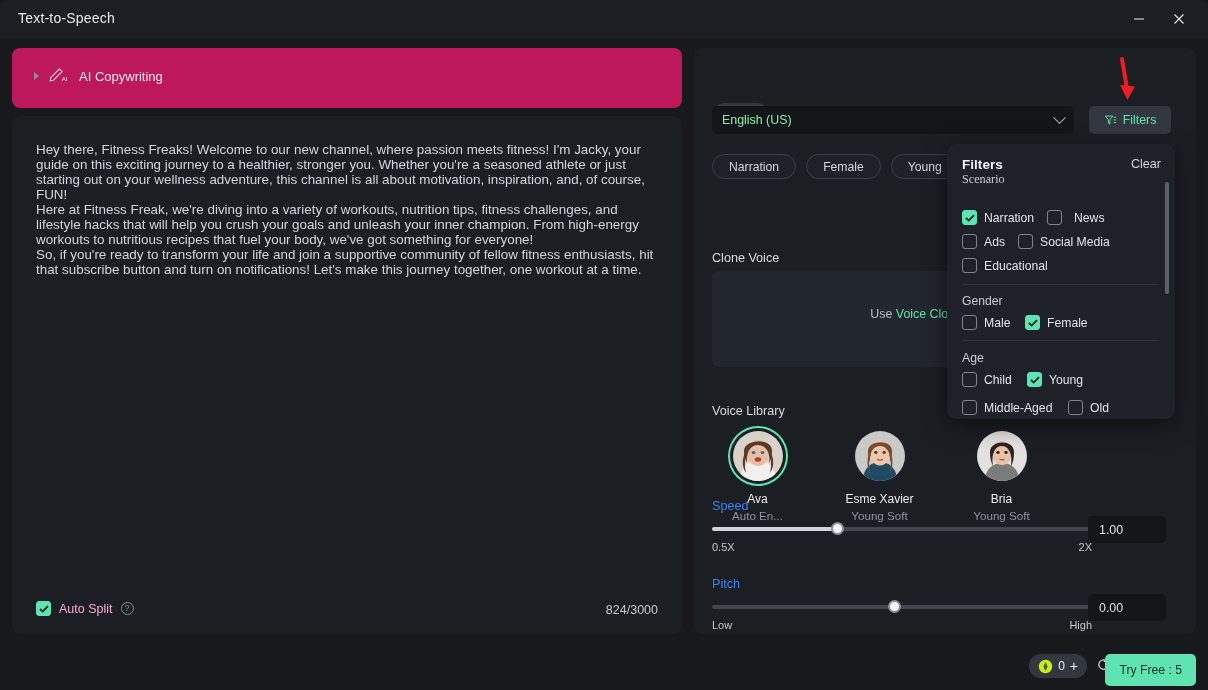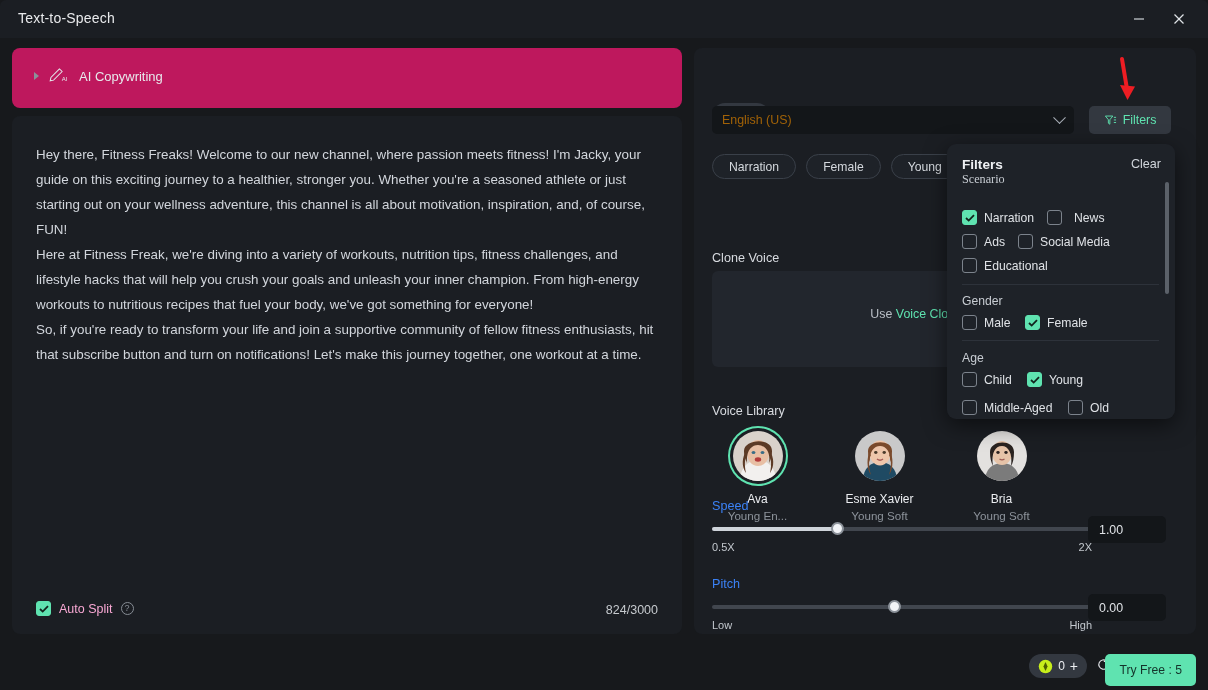--- a/index.html
+++ b/index.html
@@ -59,21 +59,21 @@
   .text-card {
     position: absolute; left: 12px; top: 116px;
     width: 670px; height: 518px;
     background: #1b1e23;
     border-radius: 8px;
   }
   .script-text {
     position: absolute; left: 24px; top: 26px;
     width: 628px;
     font-size: 13.4px;
-    line-height: 25px;
+    line-height: 15px;
     color: #d2d6dc;
     white-space: pre-wrap;
   }
   .textcard-footer {
     position: absolute; left: 0; bottom: 0;
     width: 670px; height: 44px;
     display: flex; align-items: center;
   }
   .autosplit {
     position: absolute; left: 24px; top: 11px;
@@ -121,21 +121,21 @@
   .tab.active { background: #333840; color: #5fe3b0; }
 
   .lang-select {
     position: absolute; left: 18px; top: 58px;
     width: 362px; height: 28px;
     background: #131619;
     border-radius: 5px;
     display: flex; align-items: center;
     padding: 0 10px;
   }
-  .lang-value { font-size: 12.4px; color: #a16207; }
+  .lang-value { font-size: 12.4px; color: #86efac; }
   .lang-chev {
     position: absolute; right: 10px; top: 10px;
     width: 9px; height: 9px;
     border-right: 1.4px solid #a7adb5;
     border-bottom: 1.4px solid #a7adb5;
     transform: rotate(45deg) translate(-2px,-2px);
   }
   .filters-btn {
     position: absolute; left: 395px; top: 58px;
     width: 82px; height: 28px;
@@ -401,21 +401,21 @@
               <path d="M11 20 C11 8 39 6 39 20 C39 26 37 30 36 32 C38 20 31 14 25 14 C19 14 13 19 14 32 C13 29 11 26 11 20 Z" fill="#5c3a25"></path>
               <path d="M12 22 C8 30 10 38 13 42 C11 33 12 27 14 23 Z" fill="#5c3a25"></path>
               <path d="M38 22 C42 30 40 38 37 42 C39 33 38 27 36 23 Z" fill="#5c3a25"></path>
               <ellipse cx="20.5" cy="21.5" rx="1.9" ry="1.5" fill="#3a6d86"></ellipse>
               <ellipse cx="29.5" cy="21.5" rx="1.9" ry="1.5" fill="#3a6d86"></ellipse>
               <ellipse cx="25" cy="28.5" rx="3.2" ry="2.2" fill="#b33a3a"></ellipse>
             </svg>
           </div>
         </div>
         <div class="vname">Ava</div>
-        <div class="vdesc">Young En...</div>
+        <div class="vdesc">Auto En...</div>
       </div>
 
       <div class="voice">
         <div class="av-wrap">
           <div class="av">
             <svg viewBox="0 0 50 50">
               <rect width="50" height="50" fill="#c9c9c9"></rect>
               <path d="M8 50 C8 37 16 31 25 31 C34 31 42 37 42 50 Z" fill="#1f4a63"></path>
               <ellipse cx="25" cy="22" rx="10.5" ry="12.5" fill="#eec6ab"></ellipse>
               <path d="M13 20 C13 9 37 8 37 20 C37 25 36 29 35 31 C36 21 31 15 25 15 C19 15 14 21 15 31 C14 29 13 25 13 20 Z" fill="#7a4a2c"></path>

